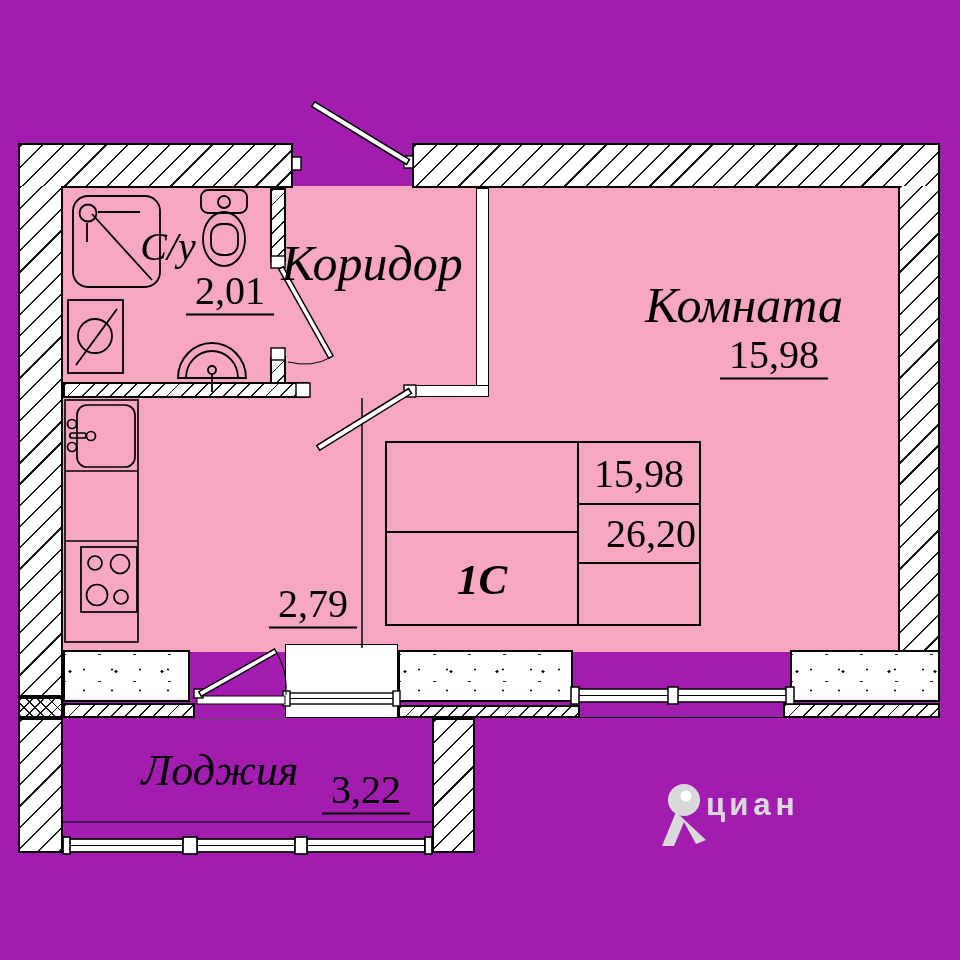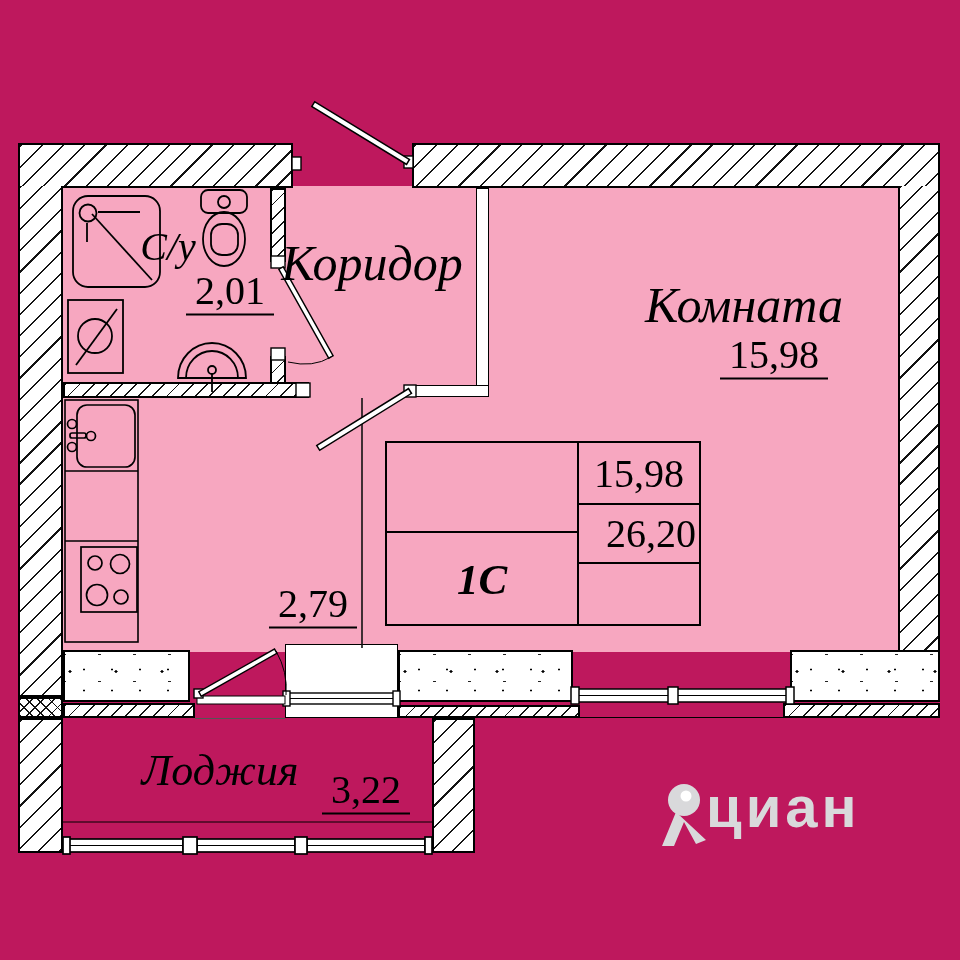--- a/index.html
+++ b/index.html
@@ -1,16 +1,16 @@
 <!DOCTYPE html>
 <html><head>
 <meta charset="utf-8">
 <style>
   html,body{margin:0;padding:0;background:#fff;}
-  .canvas{position:relative;width:960px;height:960px;background:#be185d;overflow:hidden;
+  .canvas{position:relative;width:960px;height:960px;background:#a21caf;overflow:hidden;
           font-family:"Liberation Serif", serif;color:#000;}
   .abs{position:absolute;box-sizing:border-box;}
   
   .pink{background:#f7a7c0;}
   .hatch{background-color:#fff;border:2.5px solid #000;
          background-image:repeating-linear-gradient(135deg,#141414 0 1.6px,transparent 1.6px 15px);}
   .hatch-thin{background-color:#fff;border:2px solid #000;
          background-image:repeating-linear-gradient(135deg,#141414 0 1.3px,transparent 1.3px 10px);}
   .crosshatch{background-color:#fff;border:2px solid #000;
          background-image:repeating-linear-gradient(135deg,#141414 0 1.2px,transparent 1.2px 8px),
@@ -34,21 +34,21 @@
               border:2.6px solid #000;}
   .cell{position:absolute;display:flex;align-items:center;justify-content:center;}
   .tl-vline{position:absolute;left:190px;top:0;width:2.4px;height:100%;background:#000;}
   .tl-hline-left{position:absolute;left:0;top:88px;width:192px;height:2.4px;background:#000;}
   .tl-hline-r1{position:absolute;left:192px;top:60px;width:120px;height:2.2px;background:#000;}
   .tl-hline-r2{position:absolute;left:192px;top:119px;width:120px;height:2.2px;background:#000;}
   .apt{font-weight:bold;font-style:italic;font-size:43px;}
   .tnum{font-size:40px;}
   svg{position:absolute;left:0;top:0;}
   .watermark-text{position:absolute;left:706px;top:806px;transform:translateY(-50%);
-      font-family:Liberation Sans, sans-serif;font-size:58px;letter-spacing:4px;
+      font-family:Liberation Mono, monospace;font-size:32px;letter-spacing:4px;
       color:#d9d9db;font-weight:bold;}
 </style>
 </head>
 <body>
 
 <div class="canvas">
 
   <div class="abs pink" style="left:63px;top:186px;width:835px;height:466px;"></div>
 
   <div class="abs niche" style="left:285px;top:644px;width:113px;height:74px;"></div>

